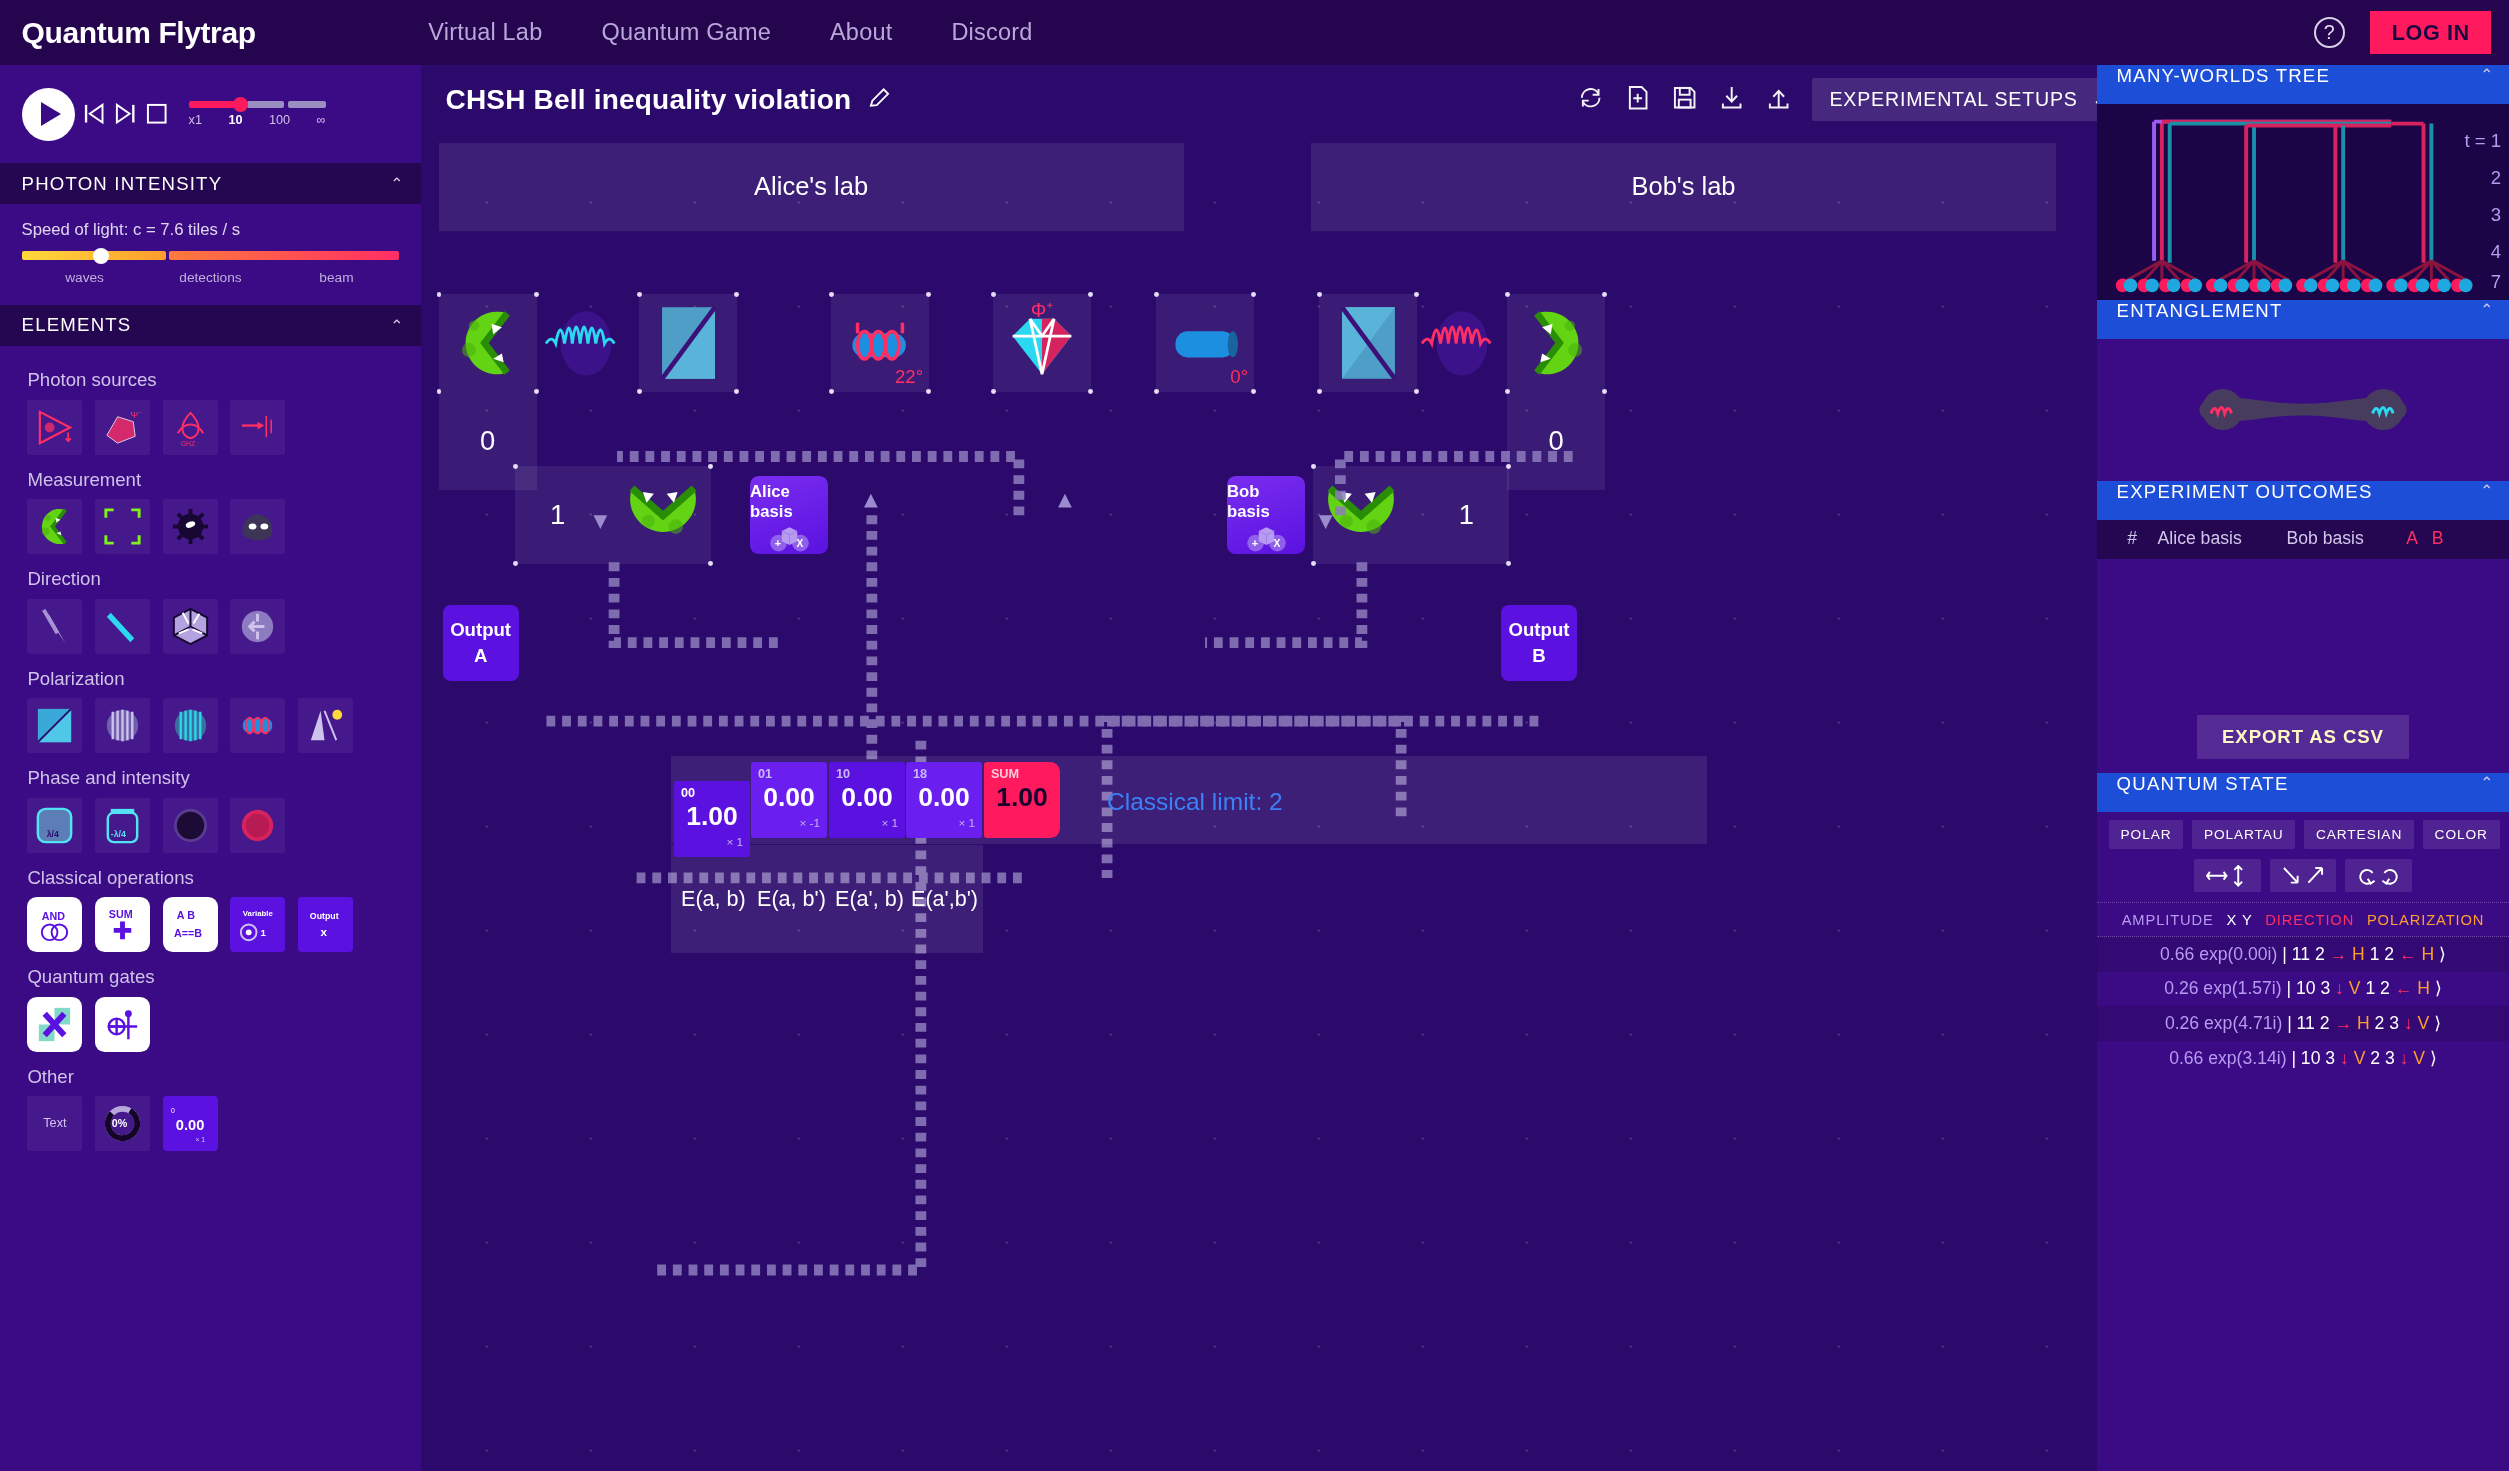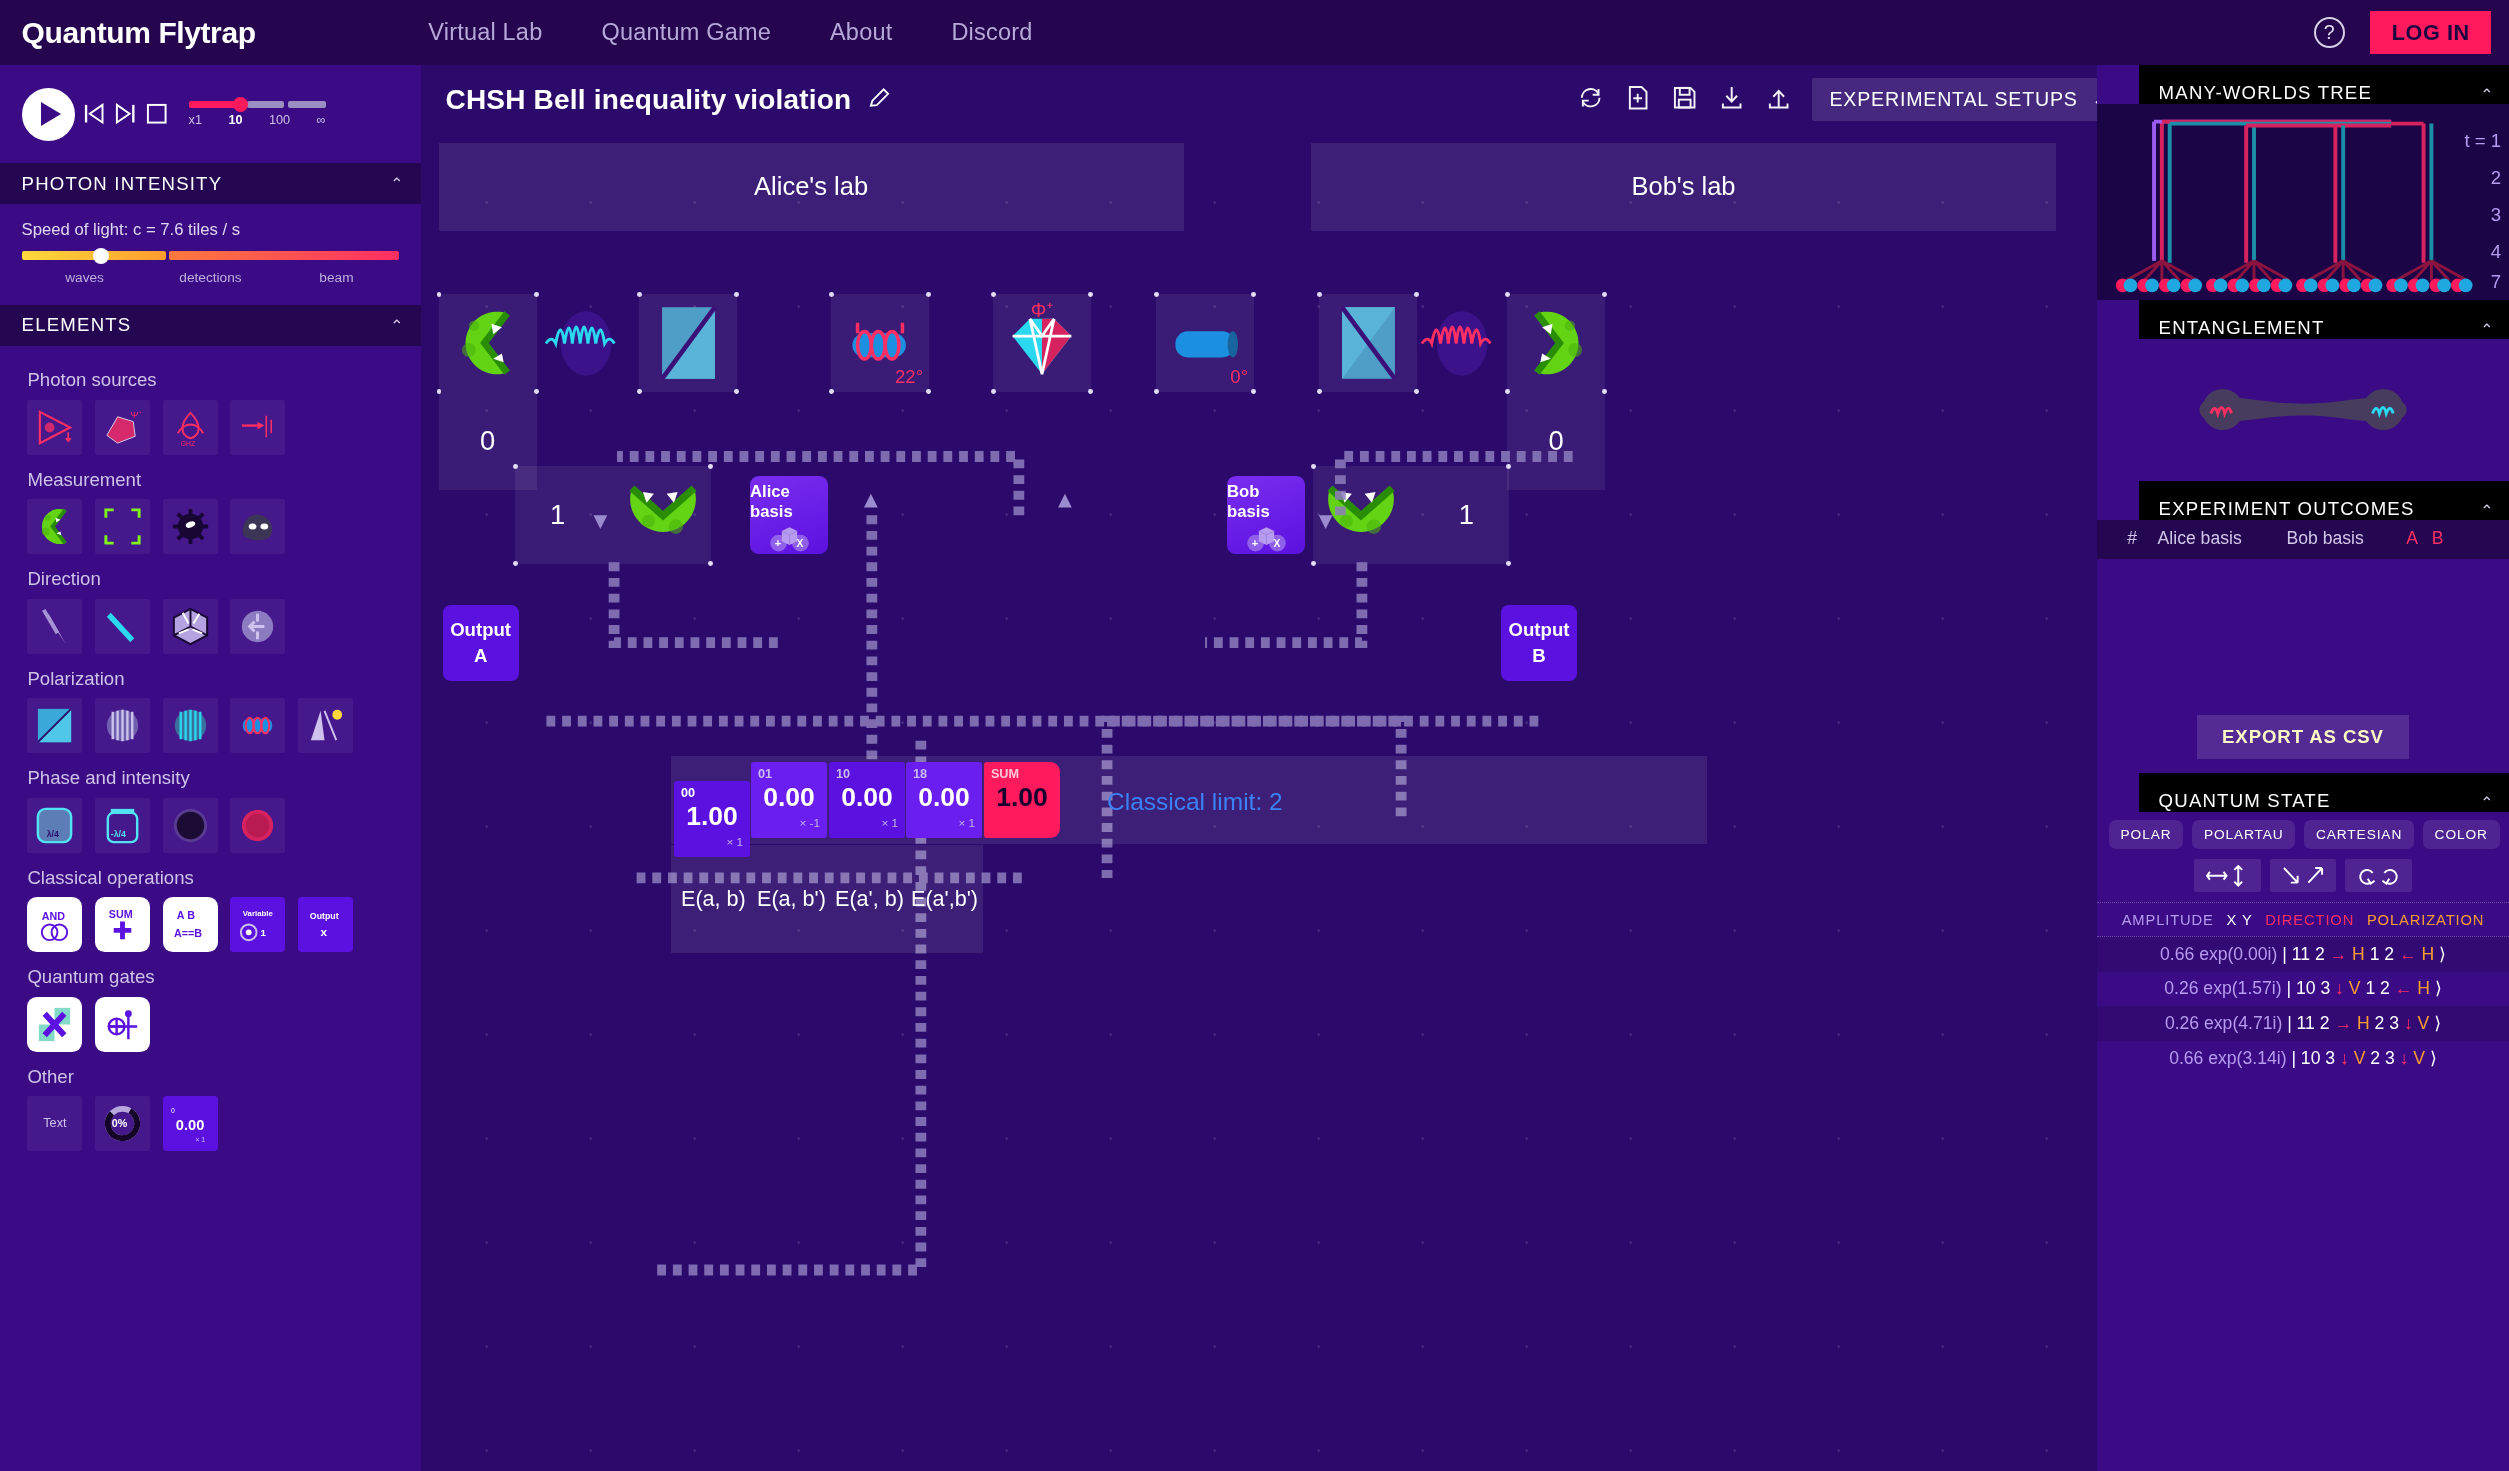--- a/index.html
+++ b/index.html
@@ -188,40 +188,40 @@
   .chsh-cell .mul { font-size: 11.8px; text-align: right; padding-right: 6.9px; margin-top: 2.9px; }
   .chsh-elab { position: absolute; font-size: 21.6px; color: #fff; }
   .classlimit { position: absolute; font-size: 24.5px; color: #3b82f6; }
 
   
   .rpanel {
     position: absolute; right: 0; top: 65px; width: 412px; height: 1407px;
     background: #3b0b86; z-index: 30;
   }
   .rsec-head {
-    background: #000000; height: 39px; display: flex; align-items: flex-end;
-    justify-content: space-between; padding: 0 15.7px 0 19.6px; cursor: pointer; margin-left: 42px;
+    background: #1d4ed8; height: 39px; display: flex; align-items: flex-start;
+    justify-content: space-between; padding: 0 15.7px 0 19.6px; cursor: pointer;
   }
   .rsec-t { font-size: 18.6px; letter-spacing: 1.2px; color: #fff; }
   .mw-canvas { height: 196px; background: #1c0546; position: relative; overflow: hidden; }
   .ent-canvas { height: 142px; position: relative; }
   .oc-head {
     background: #240750; display: flex; font-size: 17.6px;
     color: #d2c6ea; padding: 7.8px 13.7px 9.8px 13.7px; gap: 3.9px;
   }
   .oc-body { height: 147px; }
   .csvbtn {
     display: block; margin: 9.8px auto 13.7px auto; background: rgba(255,255,255,0.13);
     color: #fef9c3; font-size: 18.6px; letter-spacing: 0.9px; padding: 10.8px 25.5px;
     border: none; cursor: pointer; font-weight: bold;
   }
   .qs-tabs { display: flex; gap: 8.8px; padding: 8.8px 11.8px 3.9px 11.8px; }
   .qs-tab {
     background: rgba(255,255,255,0.10); font-size: 13.7px; letter-spacing: 0.9px;
-    color: #fff; padding: 6.9px 11.8px; cursor: pointer; border-radius: 7px;
+    color: #fff; padding: 6.9px 11.8px; cursor: pointer; border-radius: 2px;
   }
   .qs-dirs { display: flex; gap: 8.8px; justify-content: center; padding: 5.9px 0 9.8px 0; }
   .qs-dir {
     background: rgba(255,255,255,0.10); padding: 5.9px 11.8px; cursor: pointer;
     display: flex; gap: 7.8px; align-items: center; border-radius: 2px;
   }
   .qs-colhead {
     display: flex; gap: 12.7px; justify-content: center; font-size: 14.7px;
     letter-spacing: 0.9px; padding: 8.8px 0 7.8px 0;
     border-top: 1px dotted rgba(255,255,255,0.25);

